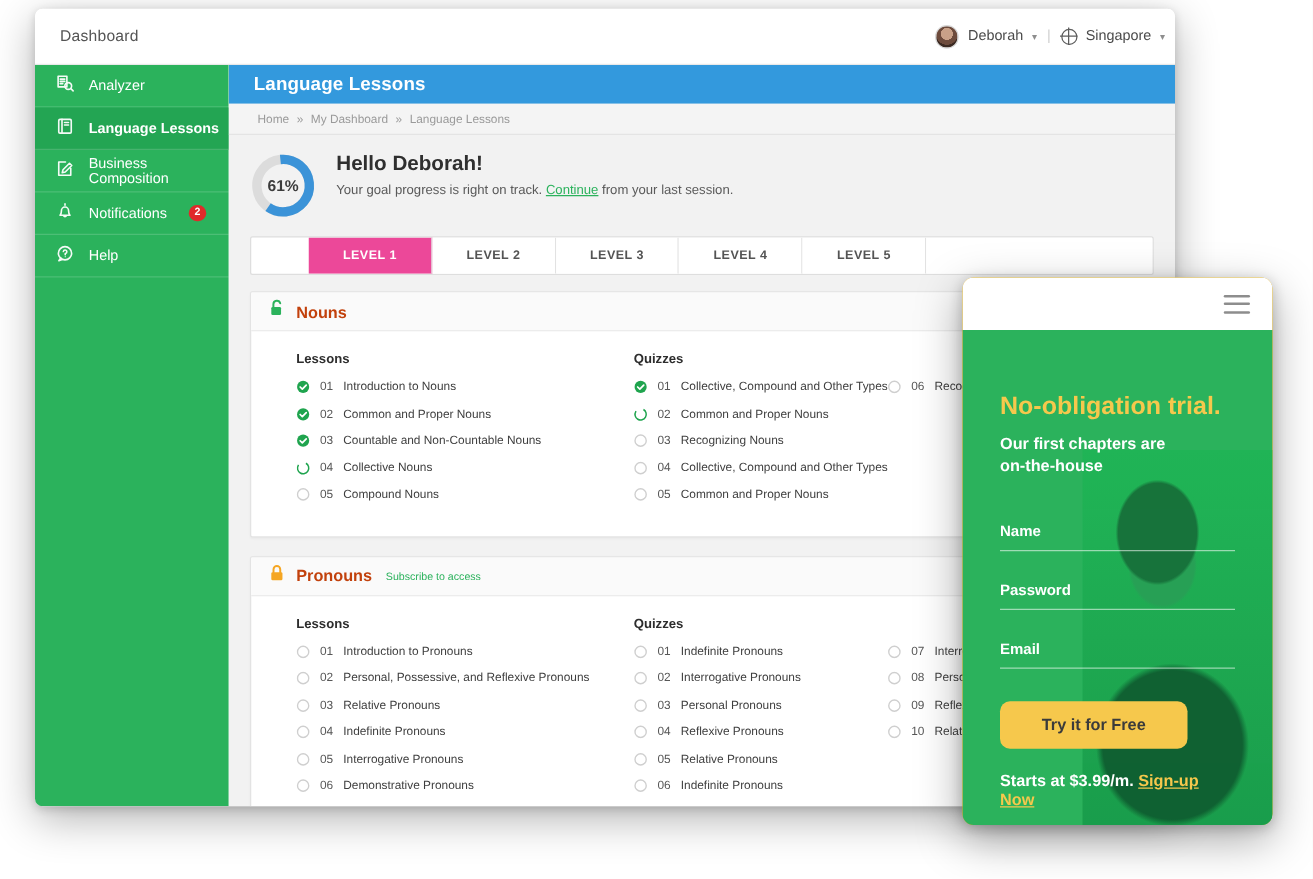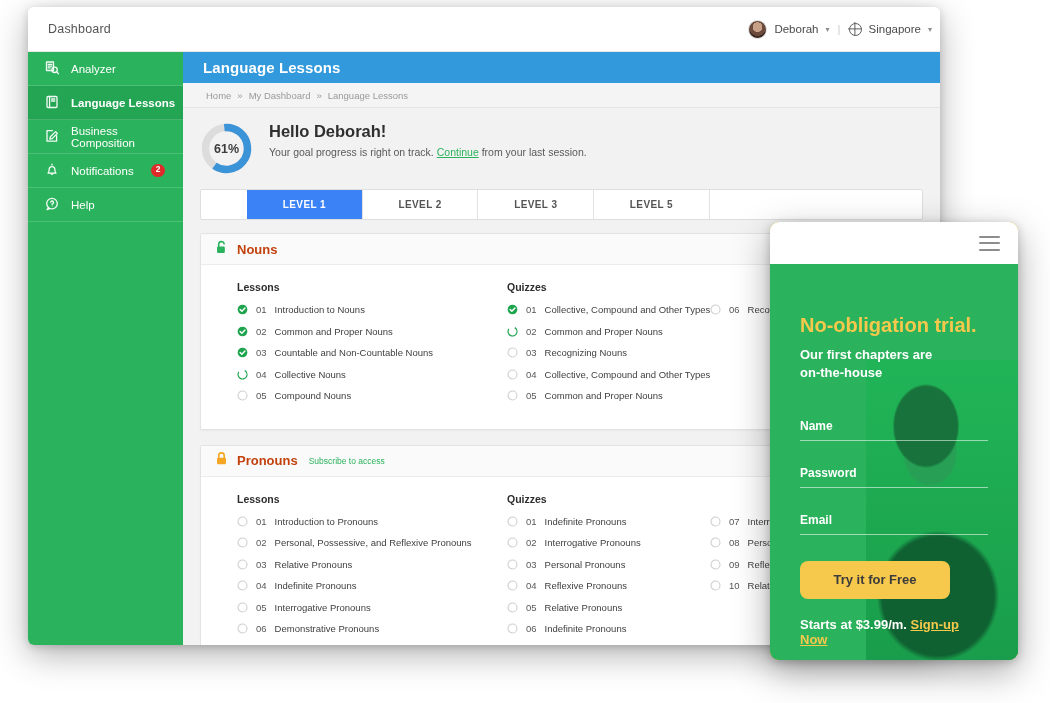--- a/index.html
+++ b/index.html
@@ -96,21 +96,21 @@
   
   .tabs {
     display: flex; margin: 0 17px 13px 17px;
     border: 1px solid #dedede; background: #ffffff; border-radius: 2px; overflow: hidden;
   }
   .tab {
     flex: 1; height: 29px; display: flex; align-items: center; justify-content: center;
     font-size: 10px; font-weight: bold; color: #545454; letter-spacing: .4px;
     border-right: 1px solid #e2e2e2; cursor: pointer; background: #fff;
   }
-  .tab.active { background: #3b82f6; color: #fff; margin-left: 46px; }
+  .tab.active { background: #ec4899; color: #fff; margin-left: 46px; }
   .tab.filler { flex: 1.85; border-right: none; cursor: default; }
 
   
   .card {
     margin: 0 17px 15px 17px; background: #ffffff;
     border: 1px solid #e3e3e3; border-radius: 2px;
     box-shadow: 0 1px 2px rgba(0,0,0,0.04);
   }
   .card-head {
     height: 31px; display: flex; align-items: center; gap: 9px;
@@ -266,20 +266,21 @@
           <div class="greet-text">
             <h2>Hello Deborah!</h2>
             <p><span>Your goal progress is right on track. </span><a href="#">Continue</a><span> from your last session.</span></p>
           </div>
         </div>
 
         <div class="tabs" id="tabs">
             <div class="tab active">LEVEL 1</div>
             <div class="tab">LEVEL 2</div>
             <div class="tab">LEVEL 3</div>
+            <div class="tab">LEVEL 4</div>
             <div class="tab">LEVEL 5</div>
             <div class="tab filler"></div>
           </div>
 
         <div id="sections">
             <div class="card">
               <div class="card-head">
       <span><svg class="lock" viewBox="0 0 14 16">
                     <path d="M4 7V4.6a3 3 0 0 1 5.9-.7" fill="none" stroke="#2bb25c" stroke-width="1.7" stroke-linecap="round"></path>
                     <rect x="2.2" y="7" width="8.4" height="7" rx="1.2" fill="#2bb25c"></rect>

